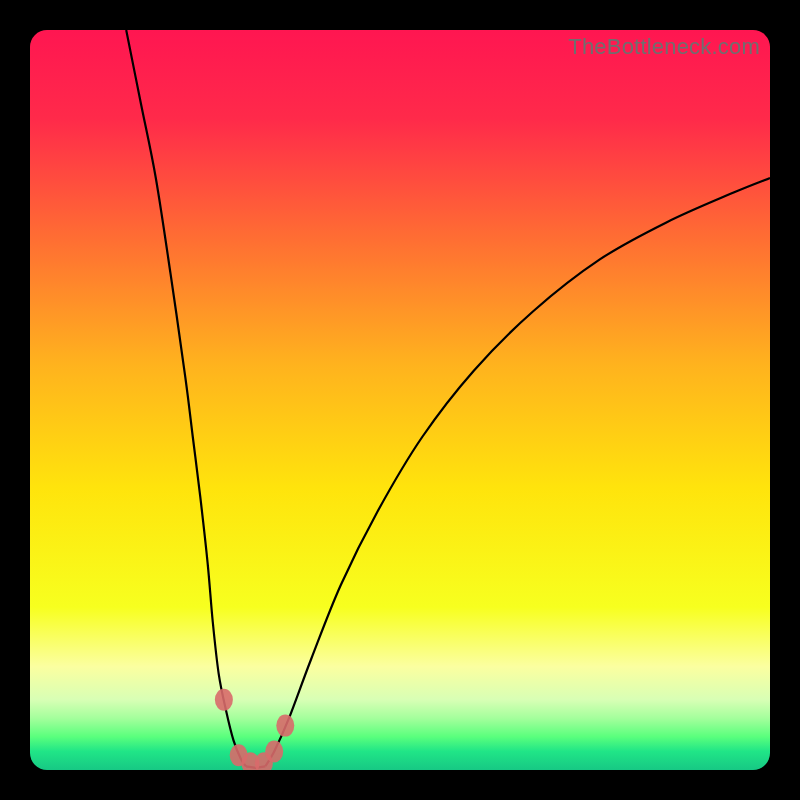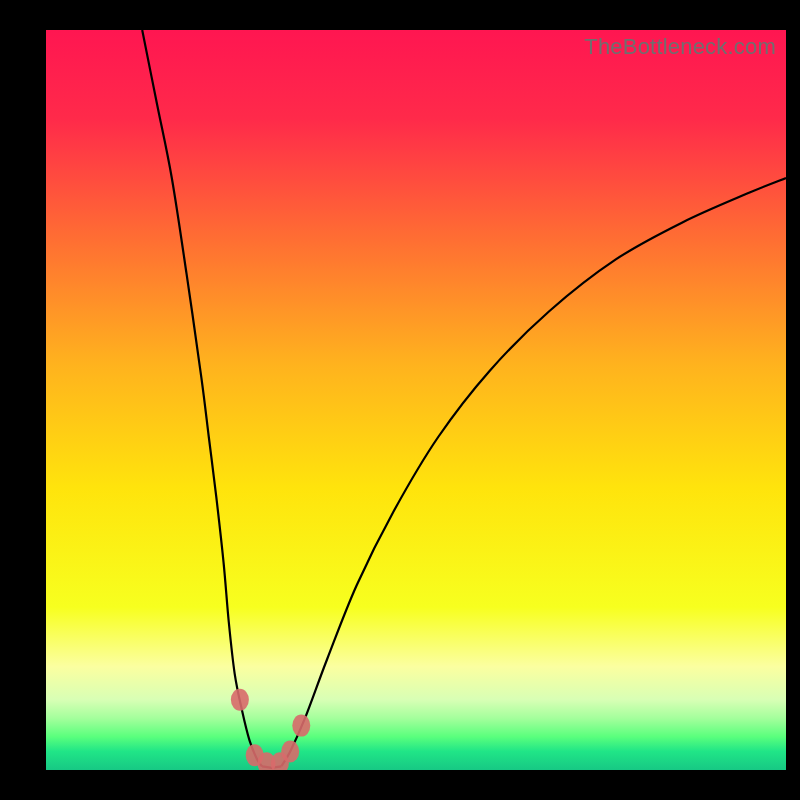--- a/index.html
+++ b/index.html
@@ -12,25 +12,26 @@
     font-family: Arial, Helvetica, sans-serif;
   }
   .outer {
     width: 800px;
     height: 800px;
     background: #000;
     position: relative;
   }
   .plot {
     position: absolute;
-    left: 46px;
+    left: 30px;
     top: 30px;
     width: 740px;
     height: 740px;
     overflow: hidden;
+    border-radius: 17px;
   }
   .gradient {
     position: absolute;
     inset: 0;
   }
   .watermark {
     position: absolute;
     top: 4px;
     right: 10px;
     color: #6f6f6f;

